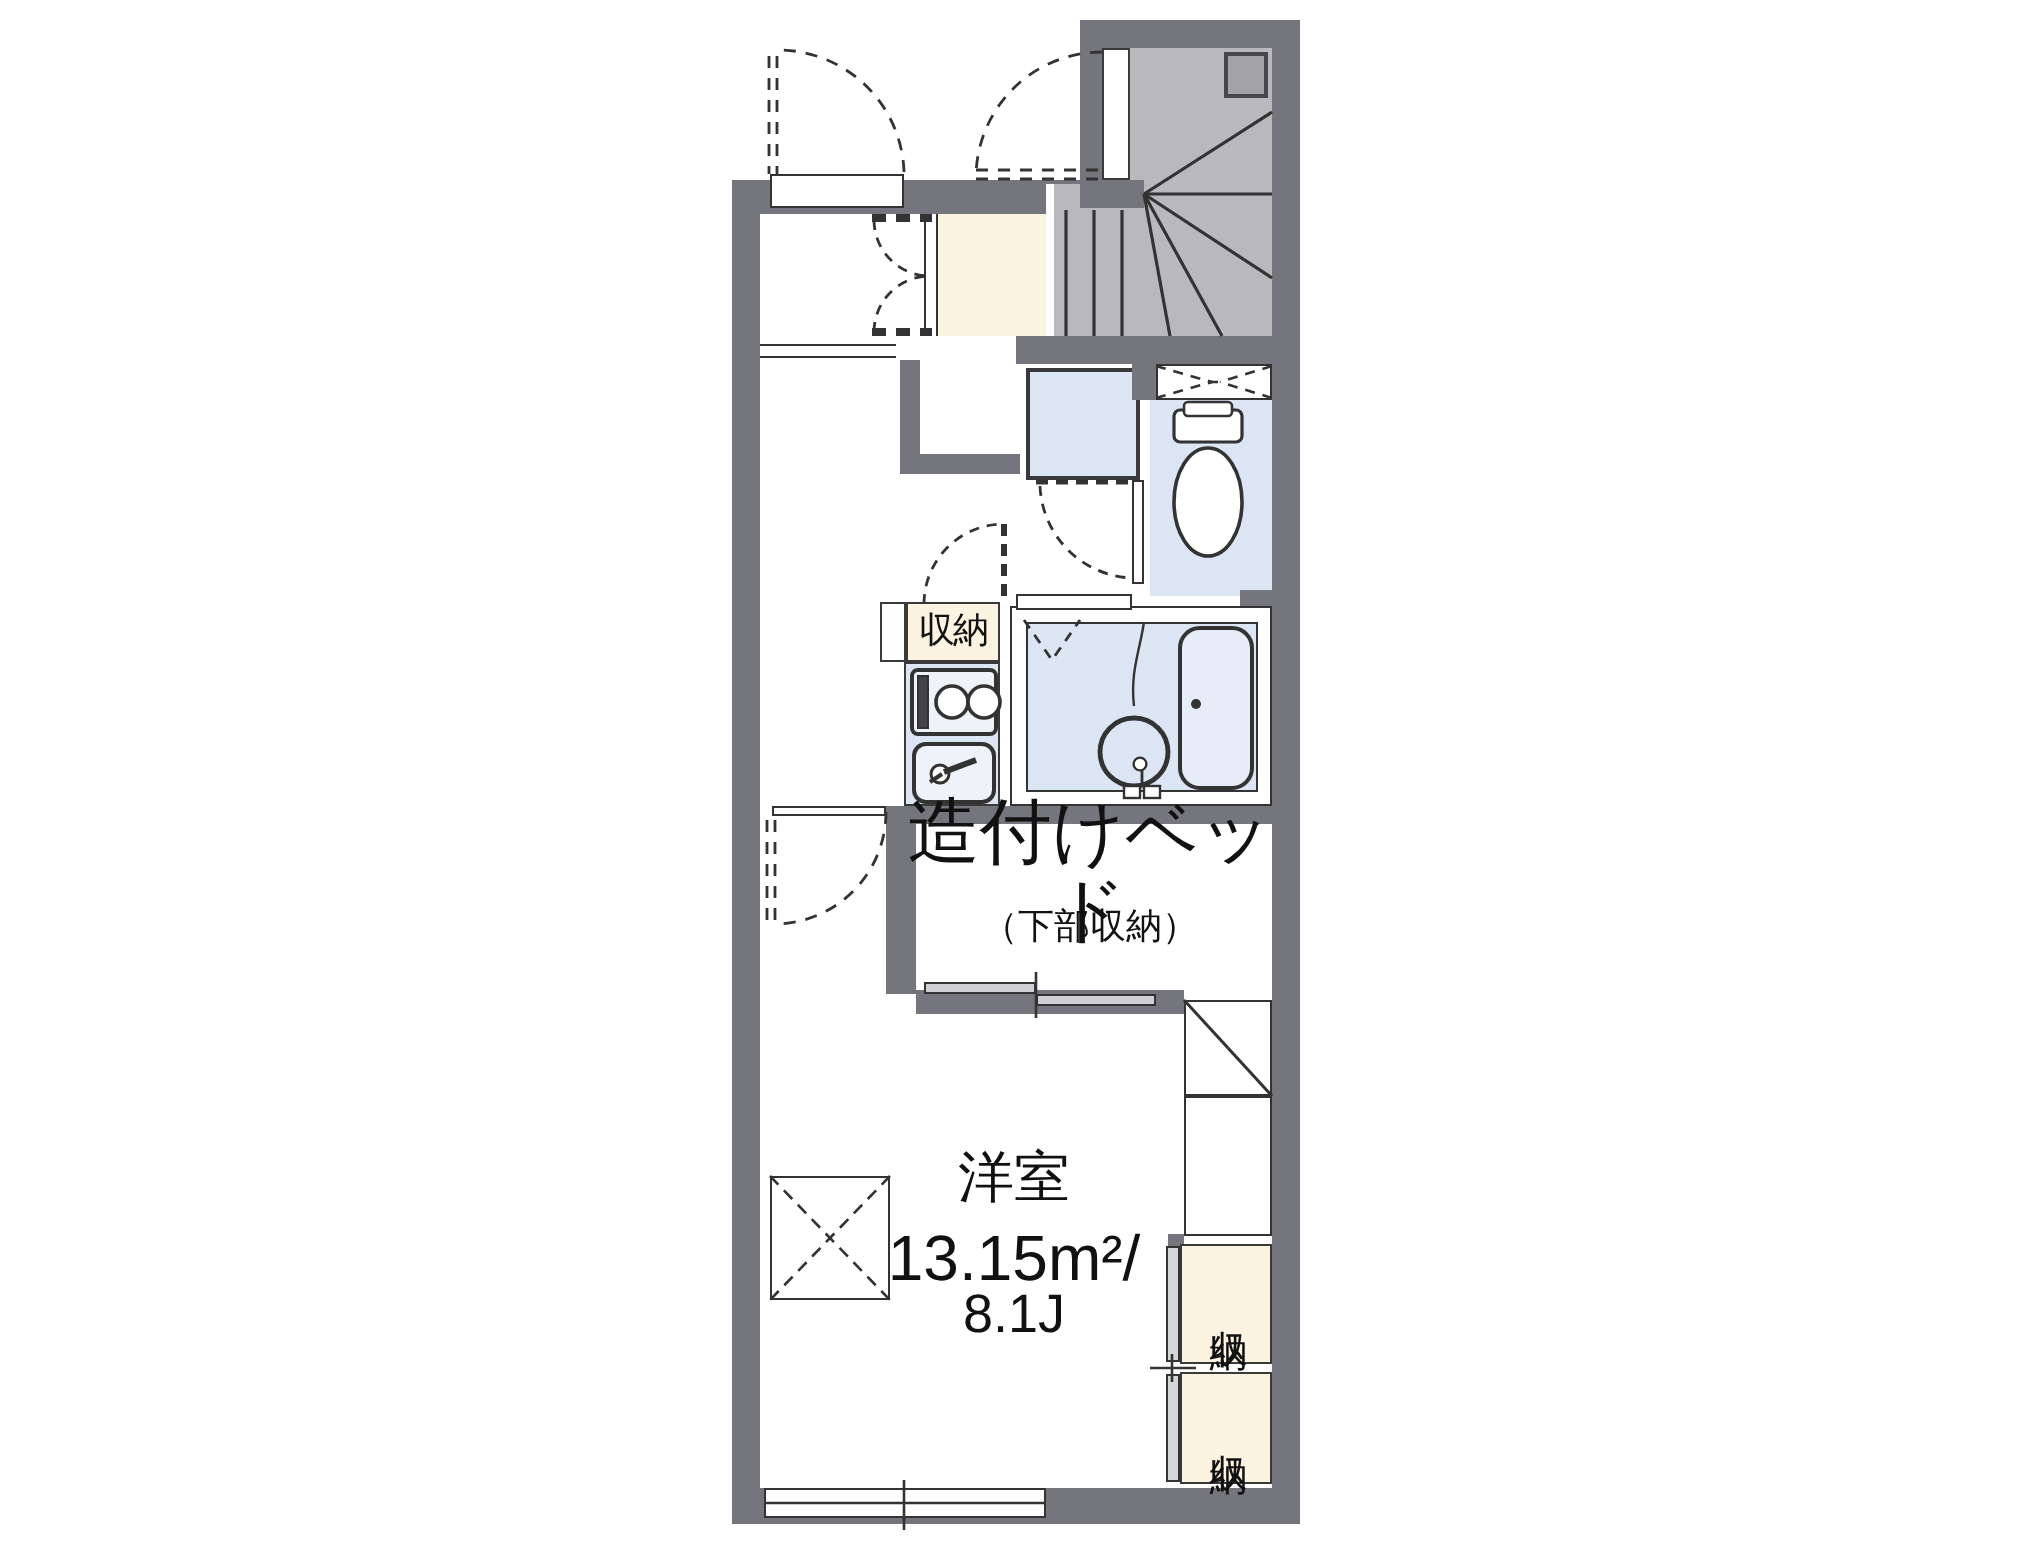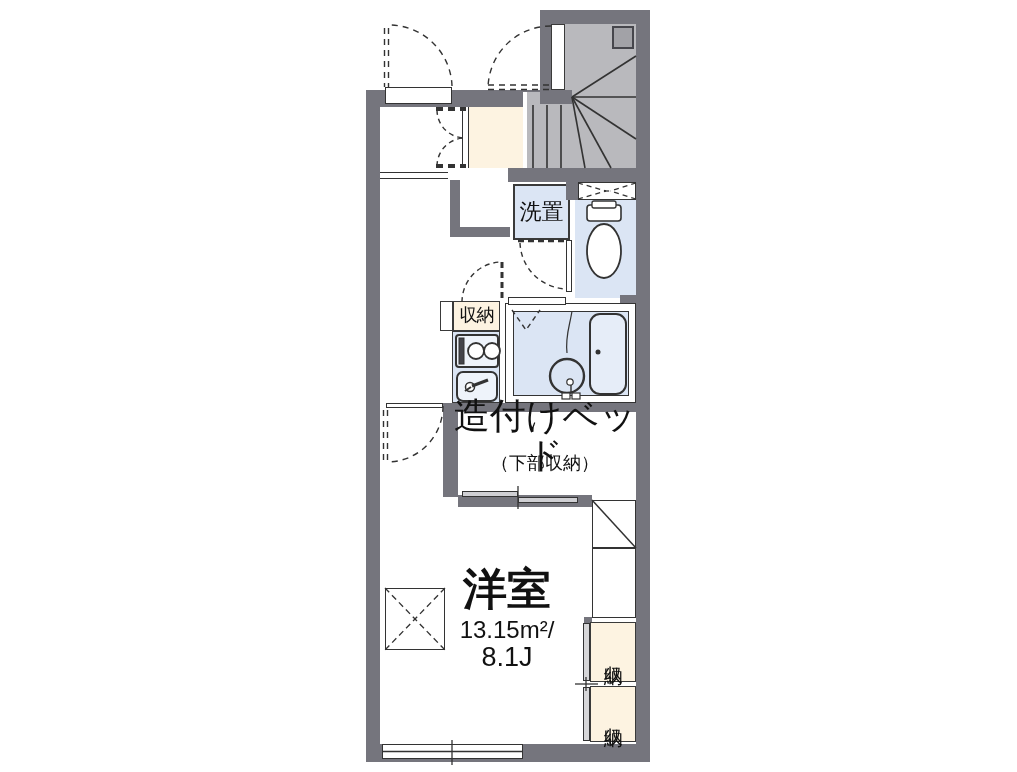--- a/index.html
+++ b/index.html
@@ -187,23 +187,22 @@
 
       <path d="M518,486 V509" stroke-width="1.3"></path>
 
       <g stroke-width="1.3">
         <path d="M575,684 H598"></path>
           <path d="M586,677 V691"></path>
       </g>
     </g>
   </svg>
 
-  <div class="label" style="left:513px;top:184px;width:57px;height:56px;font-size:22px;font-weight:500;">洗置</div>
   <div class="label" style="left:453px;top:301px;width:47px;height:30px;font-size:18px;font-weight:500;letter-spacing:-1px;">収納</div>
   <div class="label" style="left:445px;top:421px;width:200px;height:30px;font-size:36px;font-weight:500;">造付けベッド</div>
   <div class="label" style="left:445px;top:450px;width:200px;height:28px;font-size:18px;font-weight:500;">（下部収納）</div>
-  <div class="label" style="left:417px;top:565px;width:180px;height:48px;font-size:44px;font-weight:700;">洋室</div>
-  <div class="label" style="left:417px;top:615px;width:180px;height:29px;font-size:24px;font-weight:500;">13.15m²/</div>
+  <div class="label" style="left:417px;top:565px;width:180px;height:48px;font-size:28px;font-weight:400;">洋室</div>
+  <div class="label" style="left:417px;top:615px;width:180px;height:29px;font-size:32px;font-weight:500;">13.15m²/</div>
   <div class="label" style="left:417px;top:644px;width:180px;height:28px;font-size:27px;font-weight:500;">8.1J</div>
   <div class="label vtext" style="left:593px;top:628px;width:40px;height:48px;font-size:19px;font-weight:500;">収納</div>
   <div class="label vtext" style="left:593px;top:690px;width:40px;height:48px;font-size:19px;font-weight:500;">収納</div>
 
 </div>
 
 </body></html>

